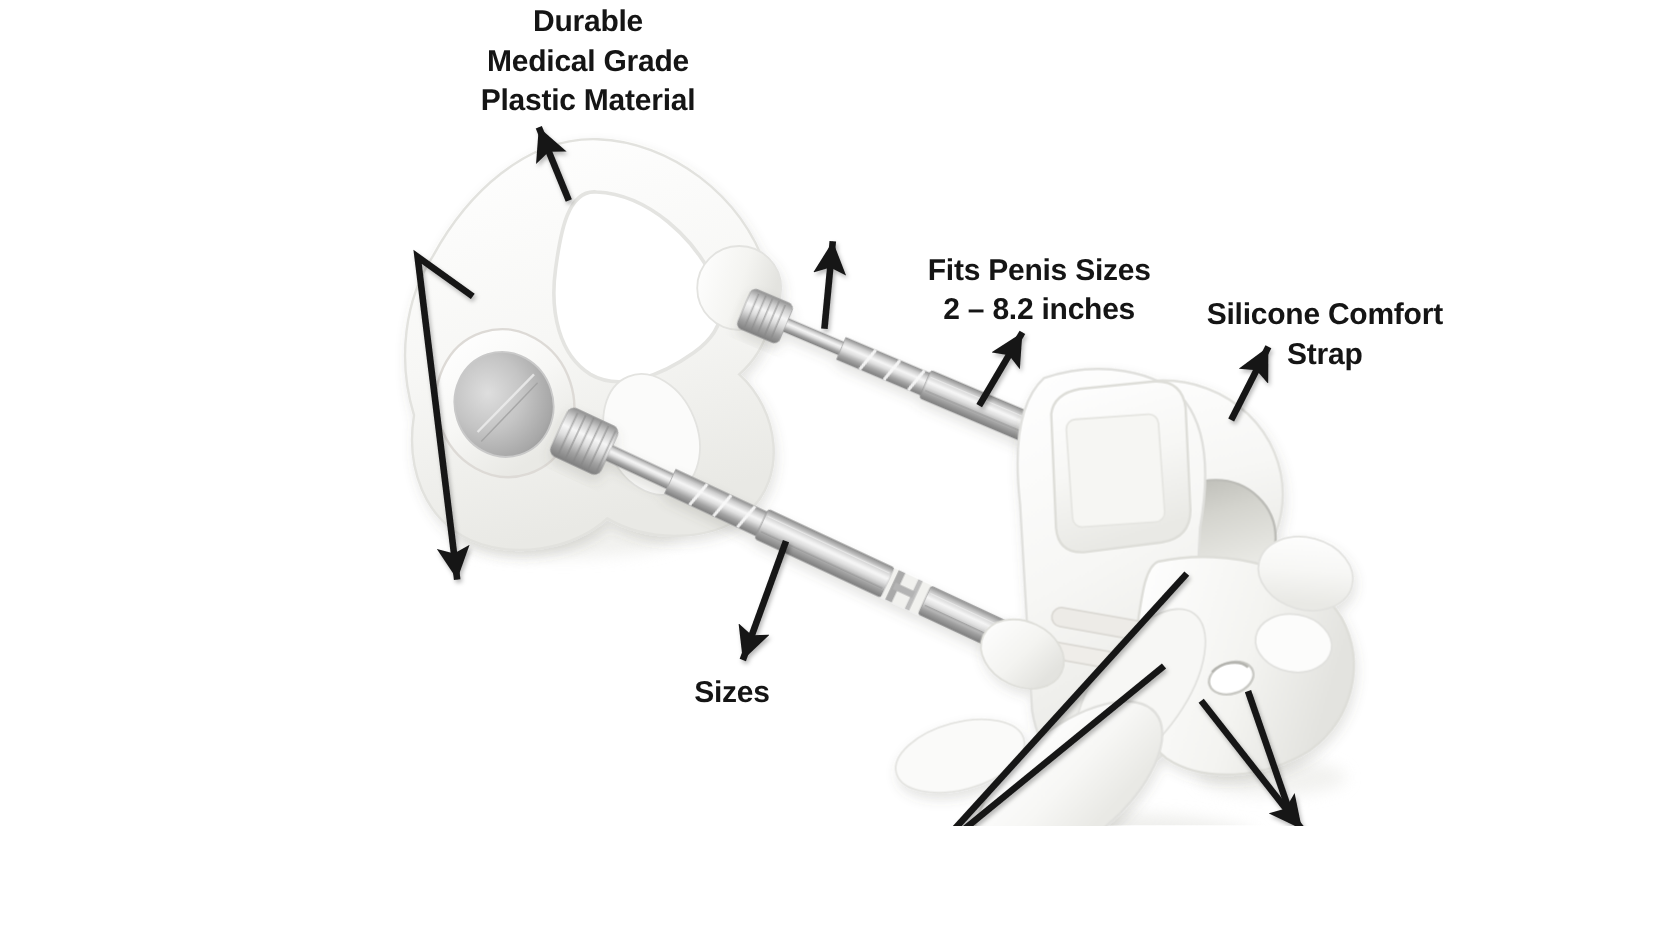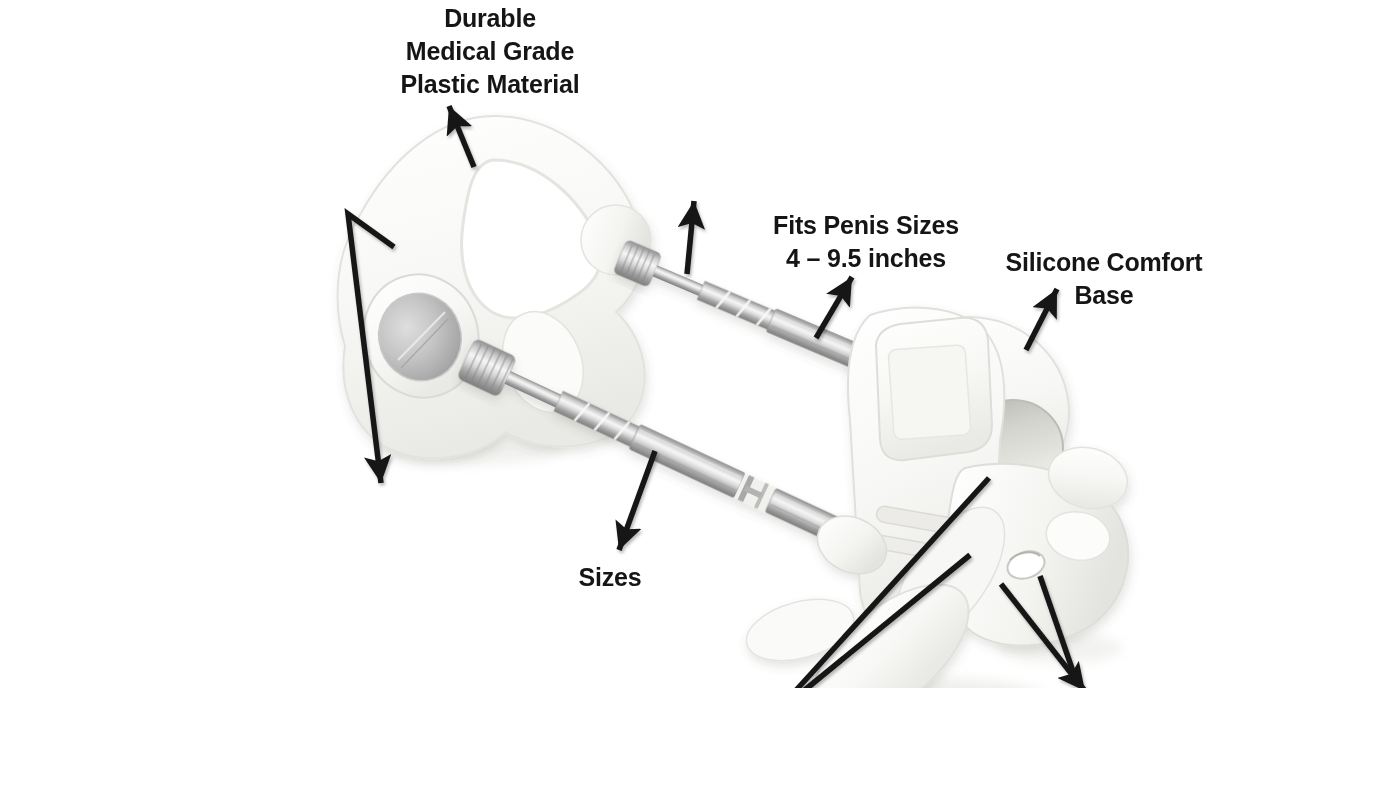--- a/index.html
+++ b/index.html
@@ -198,17 +198,17 @@
       <line x1="970" y1="555" x2="779" y2="711"></line>
       <line x1="1001" y1="584" x2="1085" y2="691" marker-end="url(#ah)"></line>
       <line x1="1040" y1="576" x2="1076" y2="680"></line>
     </g>
   </svg>
 
   <div class="label" style="left:490px;top:2px">Durable
 Medical Grade
 Plastic Material</div>
   <div class="label" style="left:866px;top:209px">Fits Penis Sizes
-4 – 9.5 inches</div>
+2 – 8.2 inches</div>
   <div class="label" style="left:1104px;top:246px">Silicone Comfort
-Base</div>
+Strap</div>
   <div class="label" style="left:610px;top:561px">Sizes</div>
 </div>
 
 </body></html>

